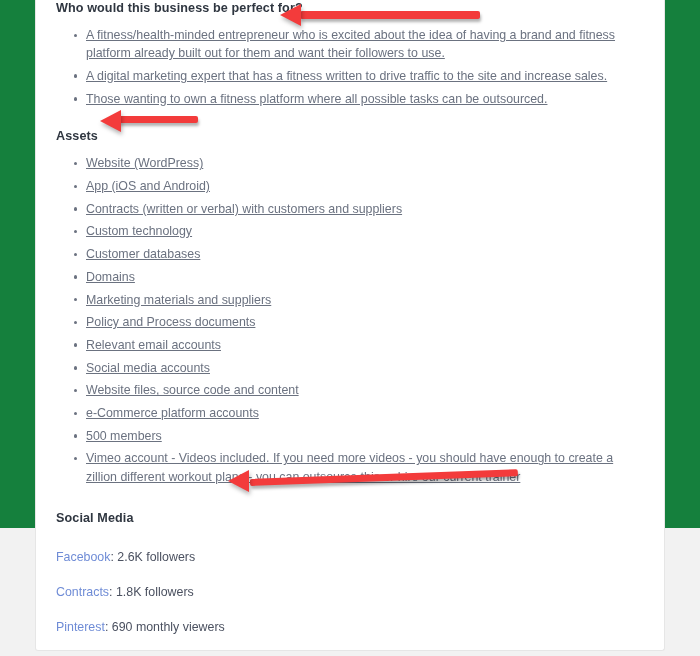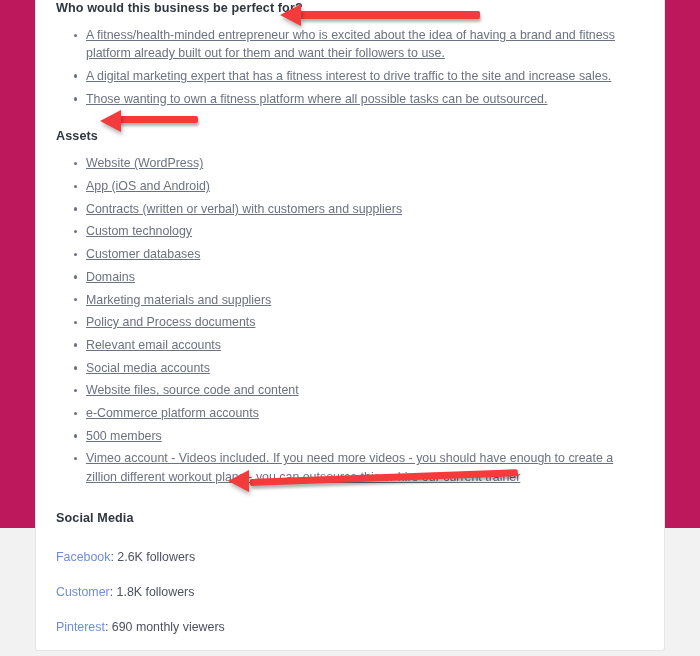--- a/index.html
+++ b/index.html
@@ -10,21 +10,21 @@
     height: 656px;
     overflow: hidden;
     background: #f2f2f2;
     font-family: "Liberation Sans", sans-serif;
   }
 
   #page {
     position: relative;
     width: 700px;
     height: 528px;
-    background: #be185d;
+    background: #15803d;
   }
 
   
   .listing-card {
     position: absolute;
     left: 35px;
     top: -14px;
     width: 630px;
     height: 665px;
     background: #ffffff;
@@ -136,21 +136,21 @@
 
 <div id="page">
 
   <div class="listing-card">
     <div class="card-body">
 
       <h3 class="section-heading">Who would this business be perfect for?</h3>
 
       <ul class="bullet-list">
         <li class="wide">A fitness/health-minded entrepreneur who is excited about the idea of having a brand and fitness platform already built out for them and want their followers to use.</li>
-        <li>A digital marketing expert that has a fitness interest to drive traffic to the site and increase sales.</li>
+        <li>A digital marketing expert that has a fitness written to drive traffic to the site and increase sales.</li>
         <li>Those wanting to own a fitness platform where all possible tasks can be outsourced.</li>
       </ul>
 
       <div class="block-gap-md"></div>
 
       <h3 class="section-heading">Assets</h3>
 
       <ul class="bullet-list">
         <li>Website (WordPress)</li>
         <li>App (iOS and Android)</li>
@@ -172,21 +172,21 @@
 
       <h3 class="section-heading">Social Media</h3>
 
       <div class="block-gap-sm"></div>
 
       <div class="social-row">
         <a class="social-link" href="#">Facebook</a><span class="social-stat">: 2.6K followers</span>
       </div>
 
       <div class="social-row">
-        <a class="social-link" href="#">Customer</a><span class="social-stat">: 1.8K followers</span>
+        <a class="social-link" href="#">Contracts</a><span class="social-stat">: 1.8K followers</span>
       </div>
 
       <div class="social-row">
         <a class="social-link" href="#">Pinterest</a><span class="social-stat">: 690 monthly viewers</span>
       </div>
 
     </div>
   </div>
 
   <div class="arrow" id="arrow-audience-heading">

